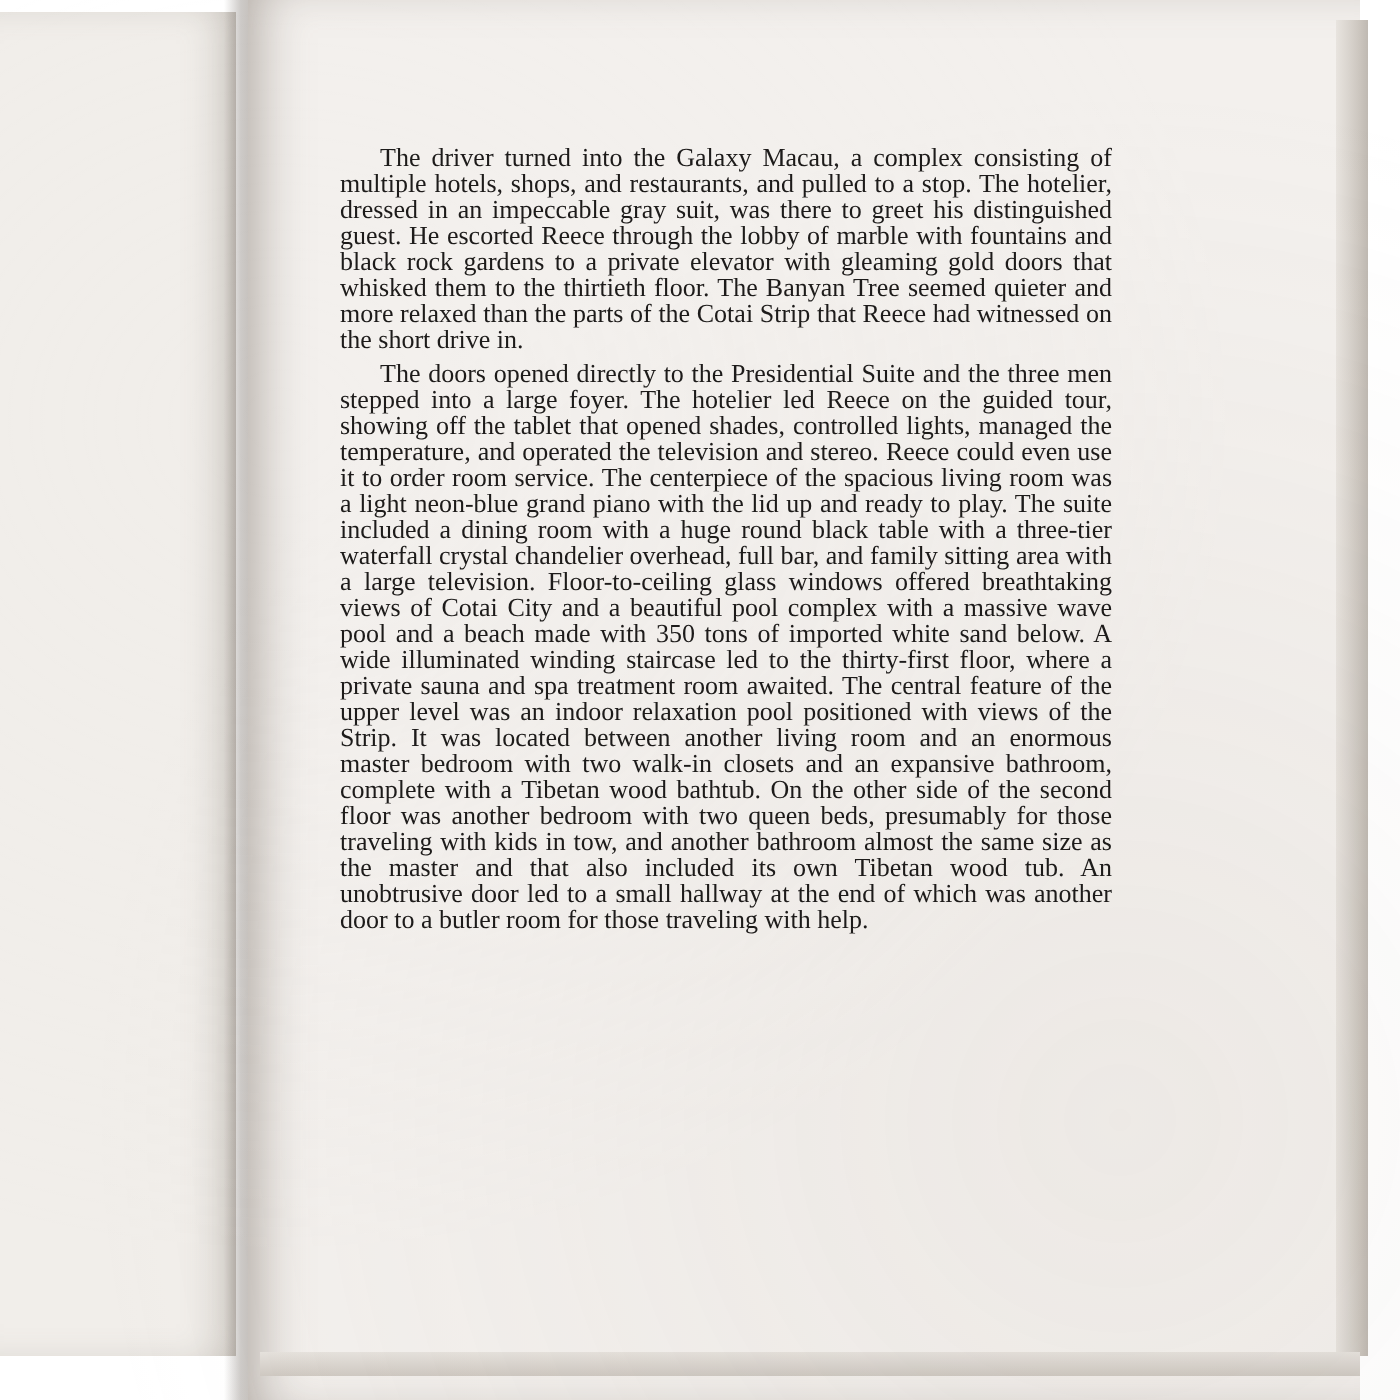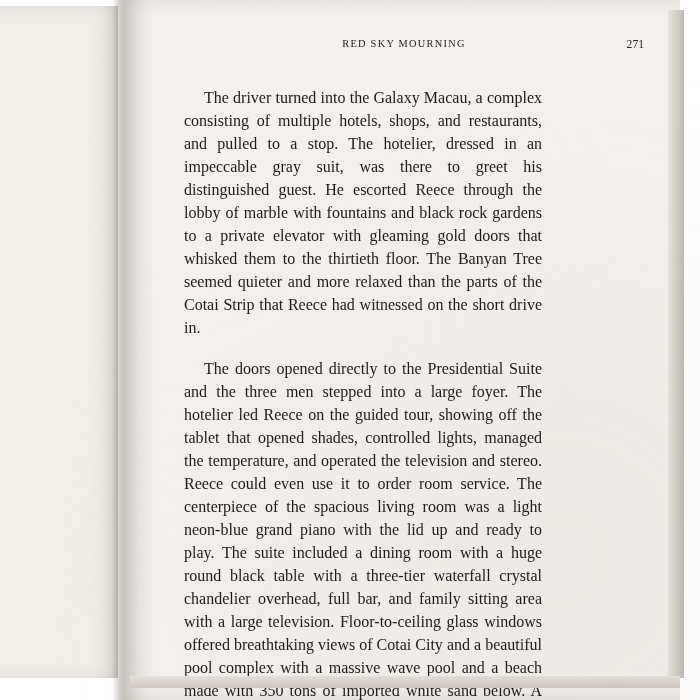--- a/index.html
+++ b/index.html
@@ -121,25 +121,25 @@
     color: #262322;
   }
 
   .body-col {
     position: absolute;
     left: 42px;
     top: 68px;
     width: 394px;
   }
   .body-col p {
-    margin: 18px;
+    margin: 4px;
     text-align: justify;
     text-indent: 20px;
-    font-size: 16px;
-    line-height: 23px;
+    font-size: 13px;
+    line-height: 13px;
     color: #1d1b1a;
     hyphens: manual;
   }
 
   
   .grain {
     position: absolute;
     inset: 0;
     pointer-events: none;
     background:
@@ -183,24 +183,20 @@
       <p>ncpain, Hublot,</p>
       <p></p>
       <p>, Jimmy Choo,</p>
       <p>Tiffany &amp; Co.</p>
     </div>
   </div>
 
   <div class="gutter"></div>
 
   <div class="page-right">
-    <div class="running-head">
-      <span class="running-title">Red Sky Mourning</span>
-      <span class="folio">271</span>
-    </div>
 
     <div class="body-col">
       <p>The driver turned into the Galaxy Macau, a complex consisting of multiple hotels, shops, and restaurants, and pulled to a stop. The hotelier, dressed in an impeccable gray suit, was there to greet his distinguished guest. He escorted Reece through the lobby of marble with fountains and black rock gardens to a private elevator with gleaming gold doors that whisked them to the thirtieth floor. The Banyan Tree seemed quieter and more relaxed than the parts of the Cotai Strip that Reece had witnessed on the short drive in.</p>
       <p>The doors opened directly to the Presidential Suite and the three men stepped into a large foyer. The hotelier led Reece on the guided tour, showing off the tablet that opened shades, controlled lights, managed the temperature, and operated the television and stereo. Reece could even use it to order room service. The centerpiece of the spacious living room was a light neon-blue grand piano with the lid up and ready to play. The suite included a dining room with a huge round black table with a three-tier waterfall crystal chandelier overhead, full bar, and family sitting area with a large television. Floor-to-ceiling glass windows offered breathtaking views of Cotai City and a beautiful pool complex with a massive wave pool and a beach made with 350 tons of imported white sand below. A wide illuminated winding staircase led to the thirty-first floor, where a private sauna and spa treatment room awaited. The central feature of the upper level was an indoor relaxation pool positioned with views of the Strip. It was located between another living room and an enormous master bedroom with two walk-in closets and an expansive bathroom, complete with a Tibetan wood bathtub. On the other side of the second floor was another bedroom with two queen beds, presumably for those traveling with kids in tow, and another bathroom almost the same size as the master and that also included its own Tibetan wood tub. An unobtrusive door led to a small hallway at the end of which was another door to a butler room for those traveling with help.</p>
     </div>
   </div>
 
   <div class="paper-edge"></div>
   <div class="paper-edge-b"></div>
   <div class="grain"></div>

